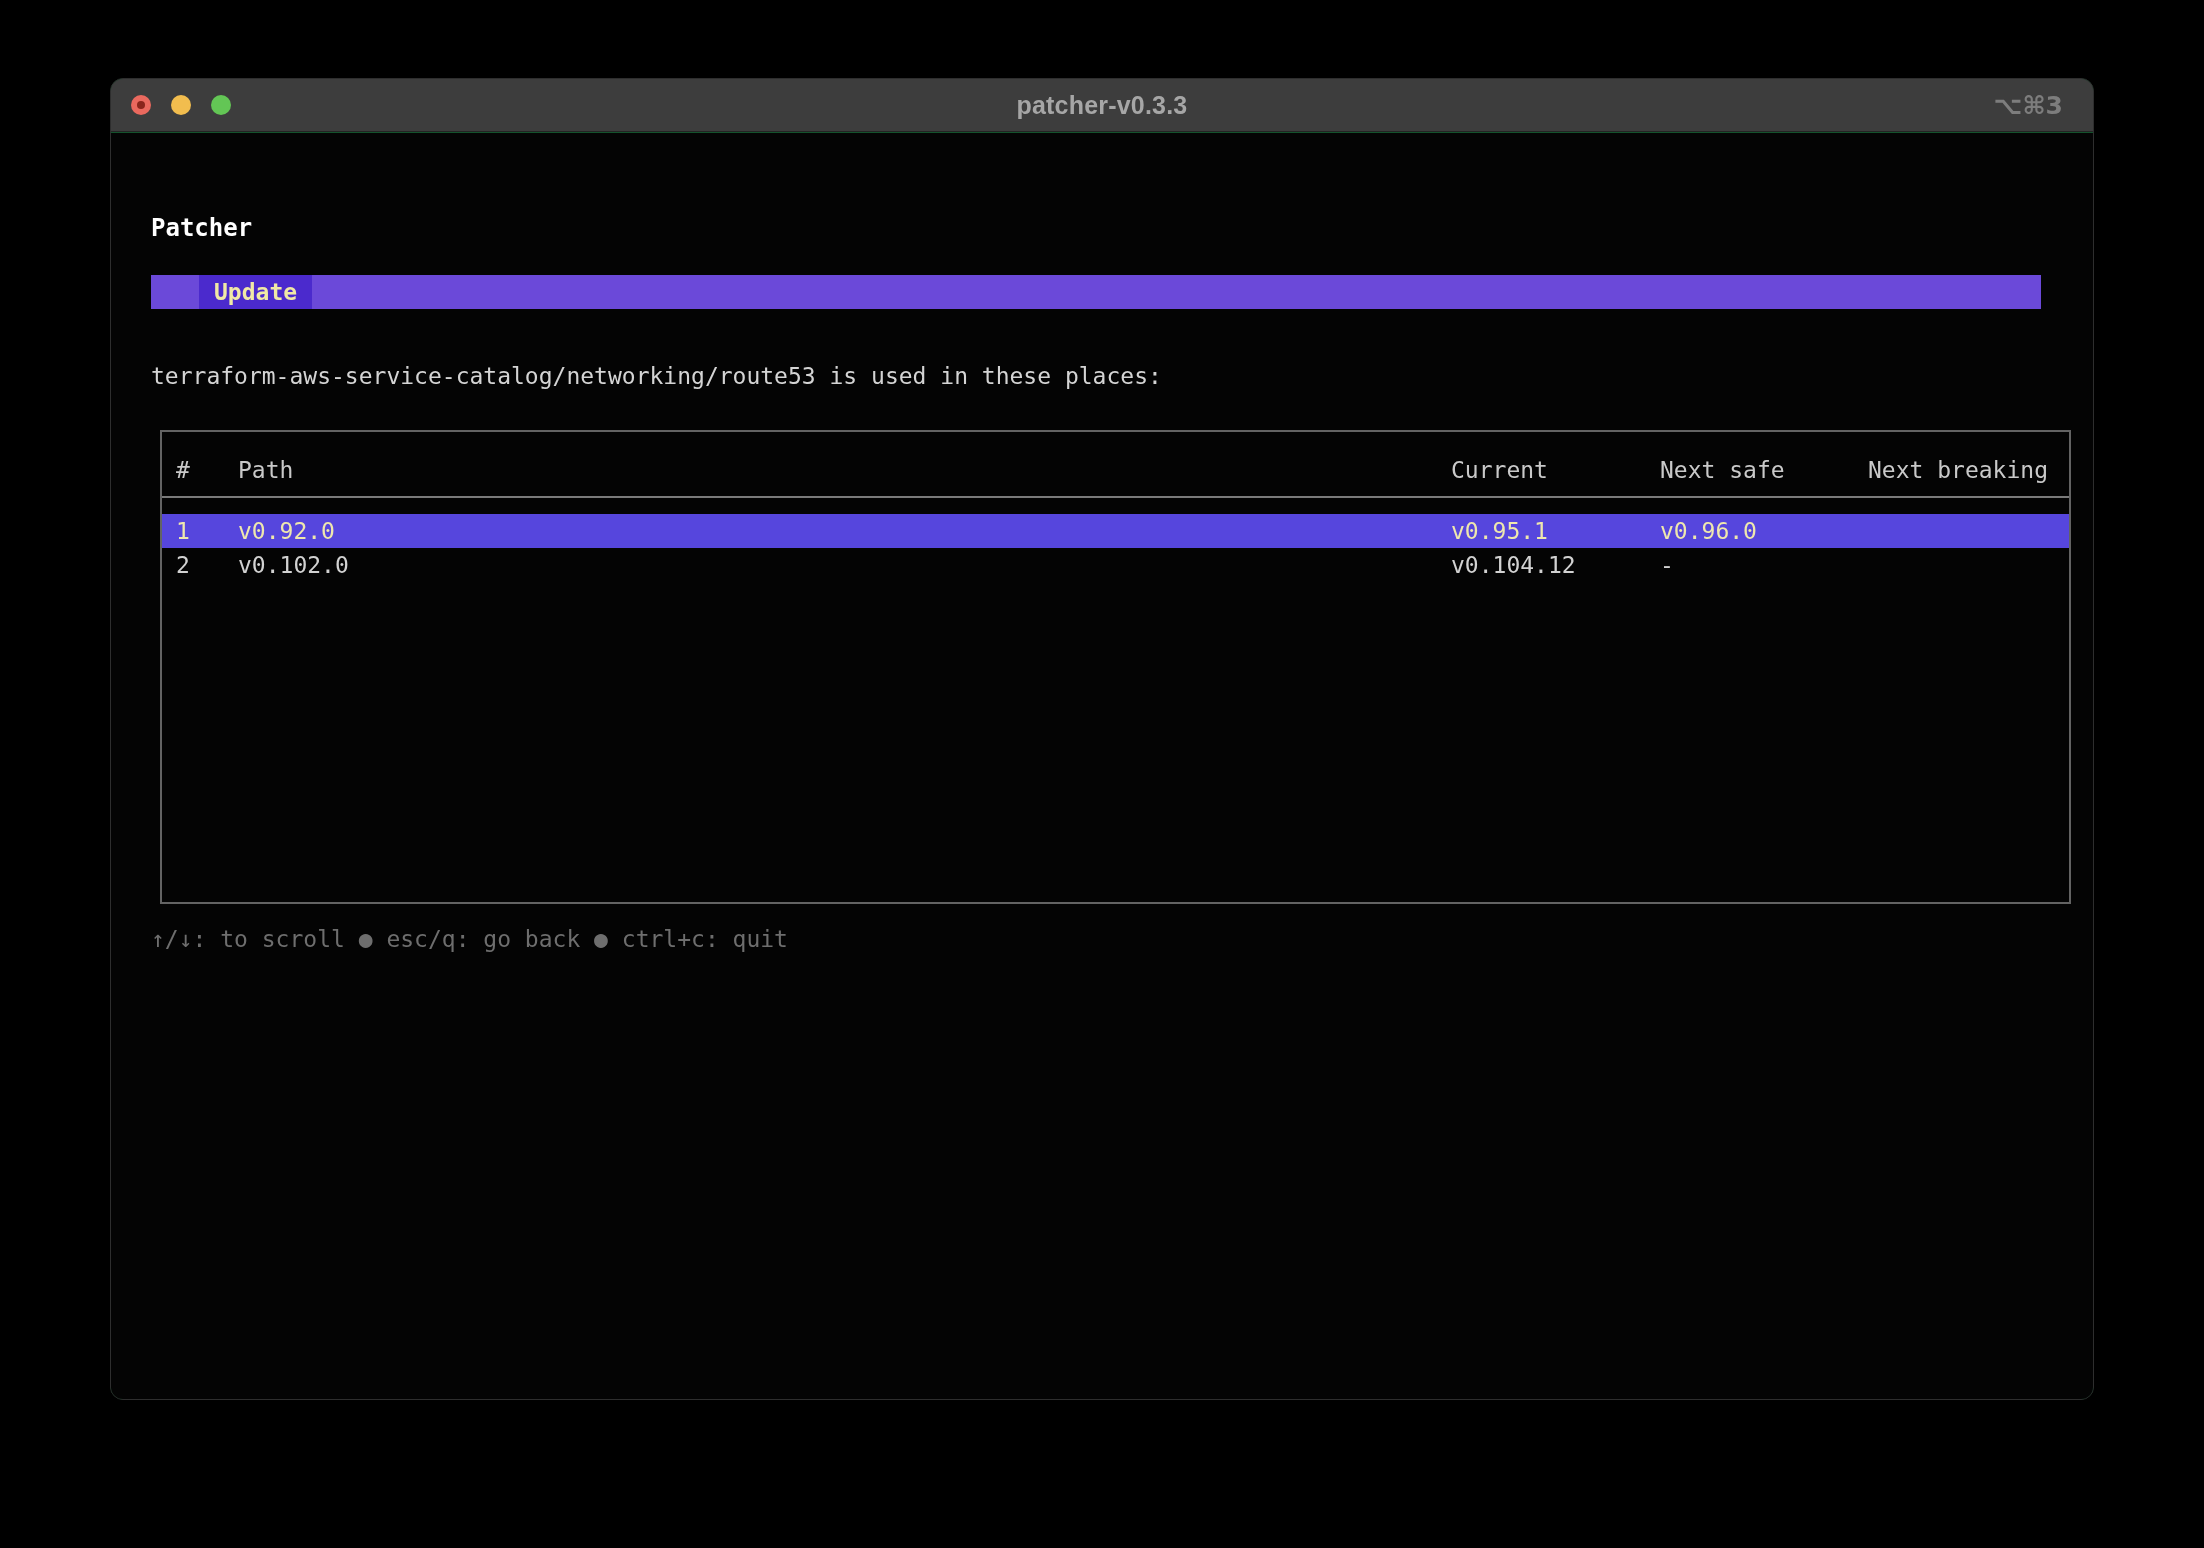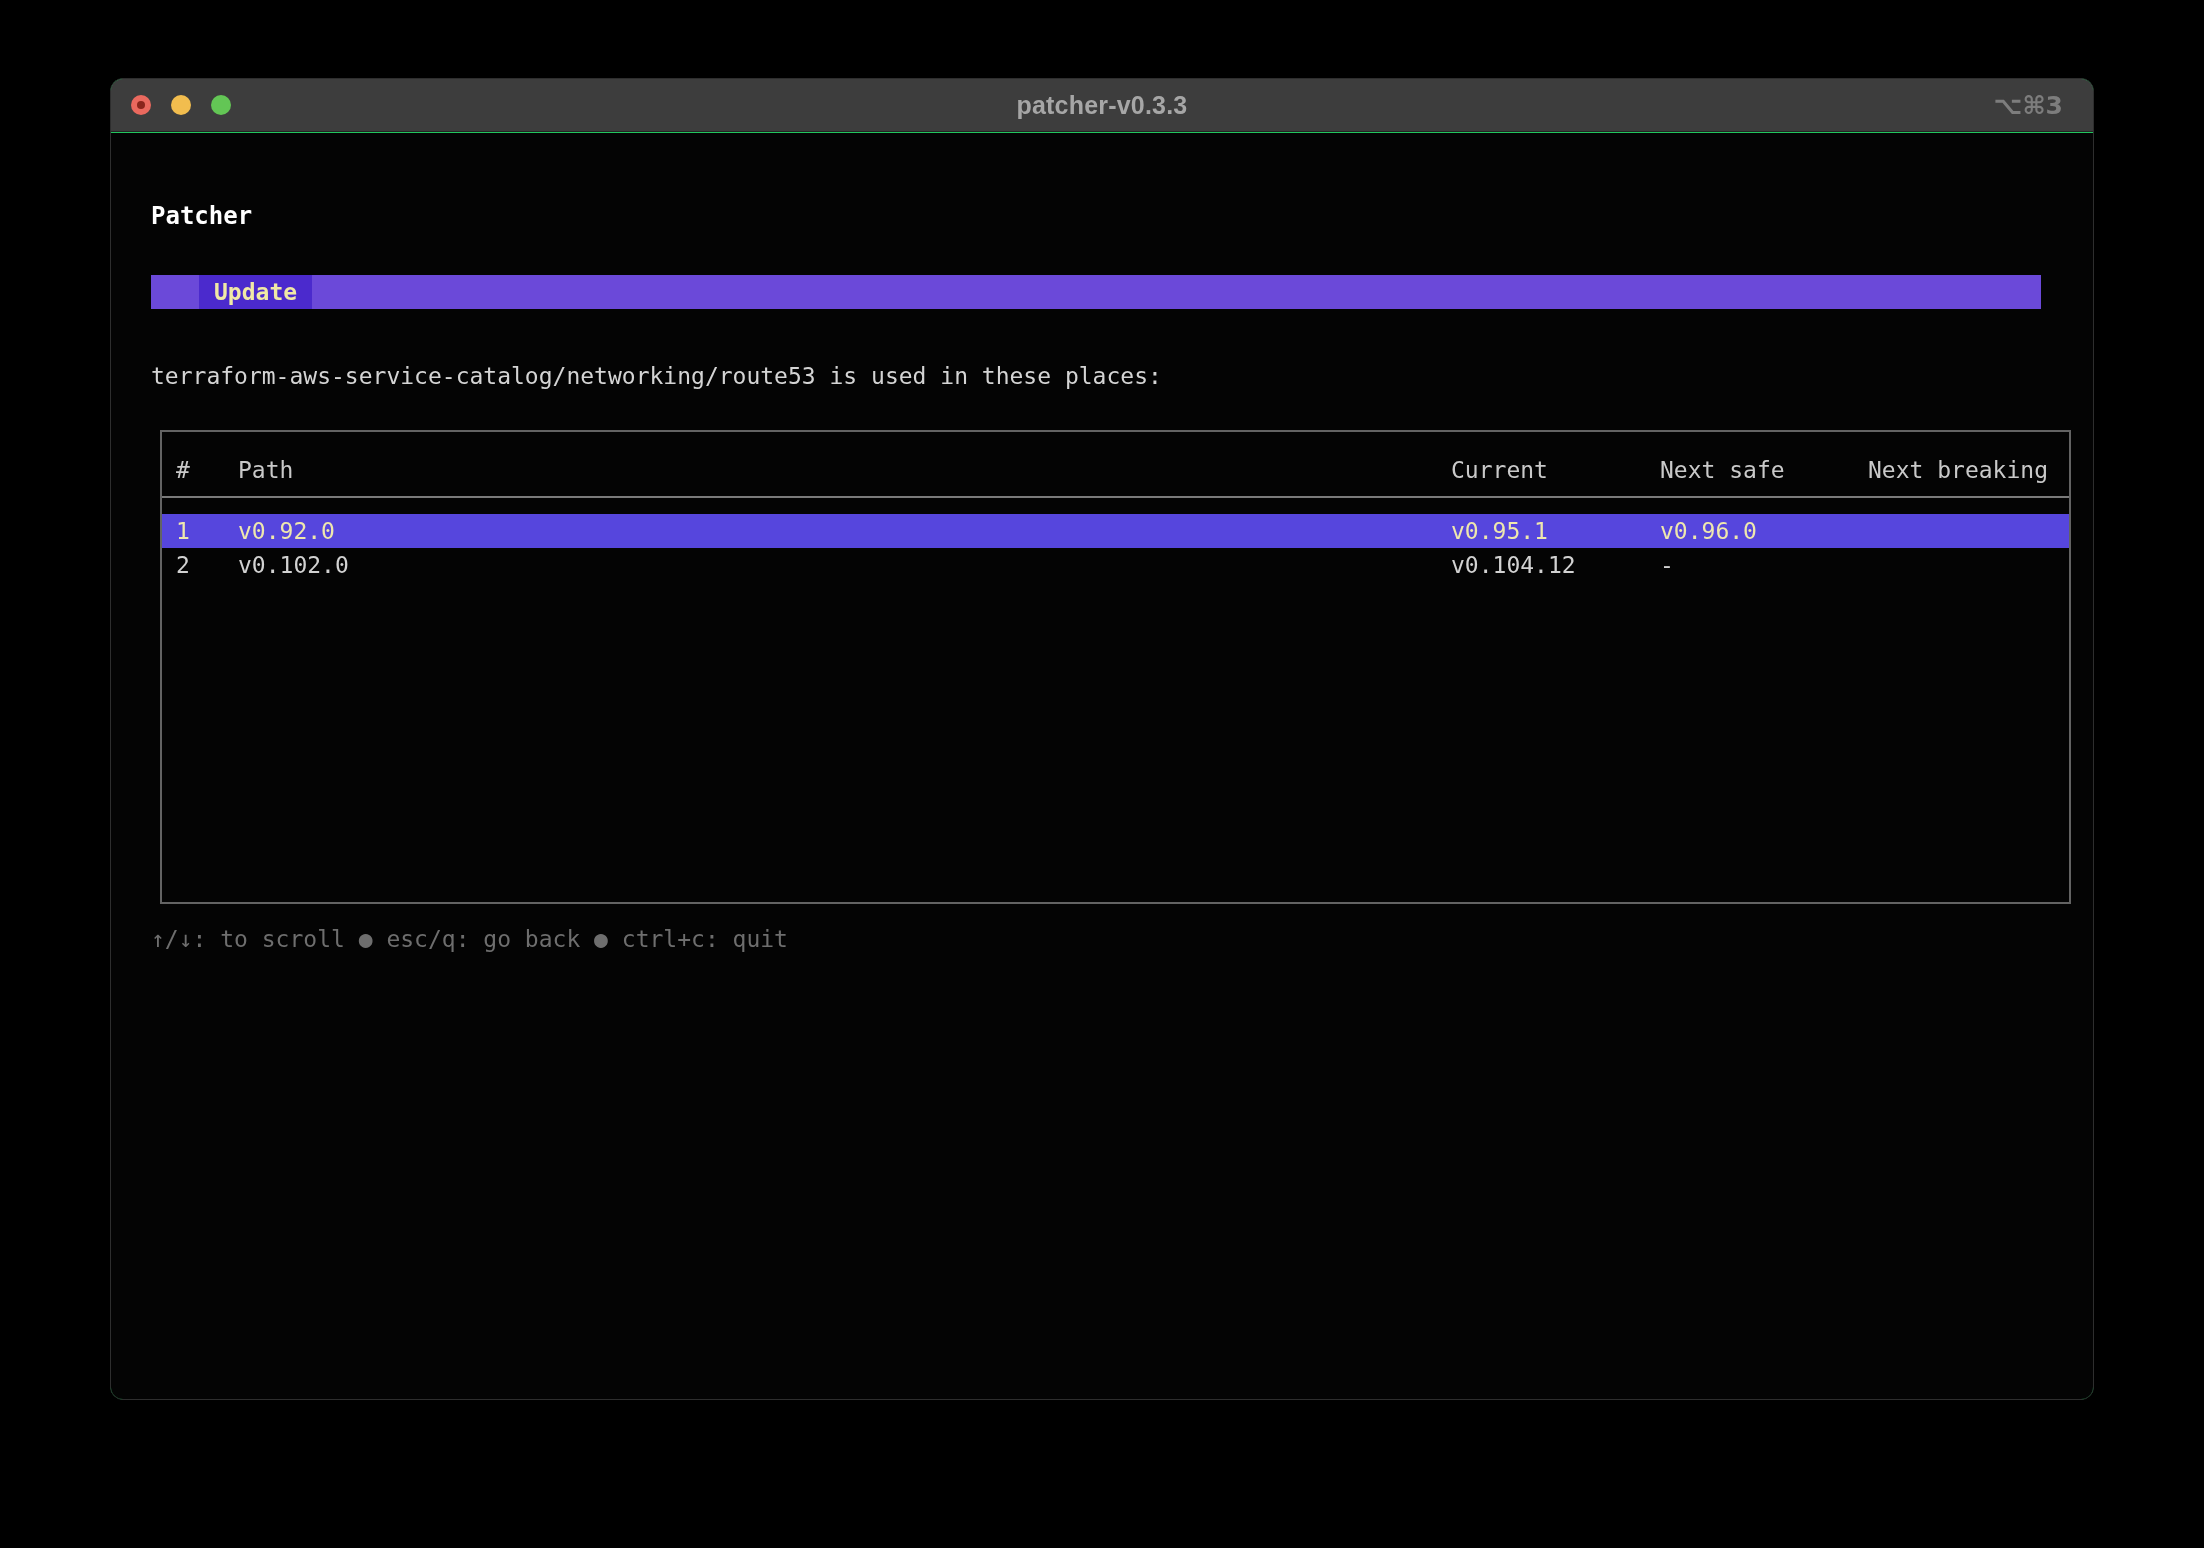--- a/index.html
+++ b/index.html
@@ -2,21 +2,21 @@
 <html><head>
 <meta charset="utf-8">
 <style>
   * { margin: 0; padding: 0; box-sizing: border-box; }
   html, body { width: 2204px; height: 1548px; background: #000; overflow: hidden; }
   .stage { position: relative; width: 2204px; height: 1548px; background: #000; }
 
   
   .window {
     position: absolute; left: 110px; top: 78px; width: 1984px; height: 1322px;
-    background: #22c55e; border-radius: 13px; overflow: hidden;
+    background: #14532d; border-radius: 13px; overflow: hidden;
     border: 1px solid #2e2e2e;
     box-shadow: 0 18px 50px rgba(0,0,0,0.85);
   }
   .titlebar {
     position: relative; height: 53px; background: #3d3d3d;
     border-bottom: 1px solid #242424;
     display: flex; align-items: center;
   }
   .traffic { display: flex; align-items: center; gap: 20px; margin-left: 20px; }
   .tl { width: 20px; height: 20px; border-radius: 50%; display: inline-flex; align-items: center; justify-content: center; }
@@ -35,21 +35,21 @@
     font-size: 25px; color: #7d7d7d;
   }
 
   
   .content {
     position: absolute; left: 0; top: 54px; right: 0; bottom: 0;
     background: #040404;
     font-family: "DejaVu Sans Mono", monospace; font-size: 23px; color: #d4d4d4;
   }
   .heading {
-    position: absolute; left: 40px; top: 69px;
+    position: absolute; left: 40px; top: 81px;
     font-weight: bold; color: #ffffff; font-size: 24px;
   }
   .tabbar {
     position: absolute; left: 40px; top: 142px; width: 1890px; height: 34px;
     background: #6b49d9; display: flex; align-items: stretch; padding-left: 48px;
   }
   .tab {
     background: #4b2acd; color: #f0e9a6; font-weight: bold; font-size: 23px;
     padding: 0 15px; display: flex; align-items: center;
   }

